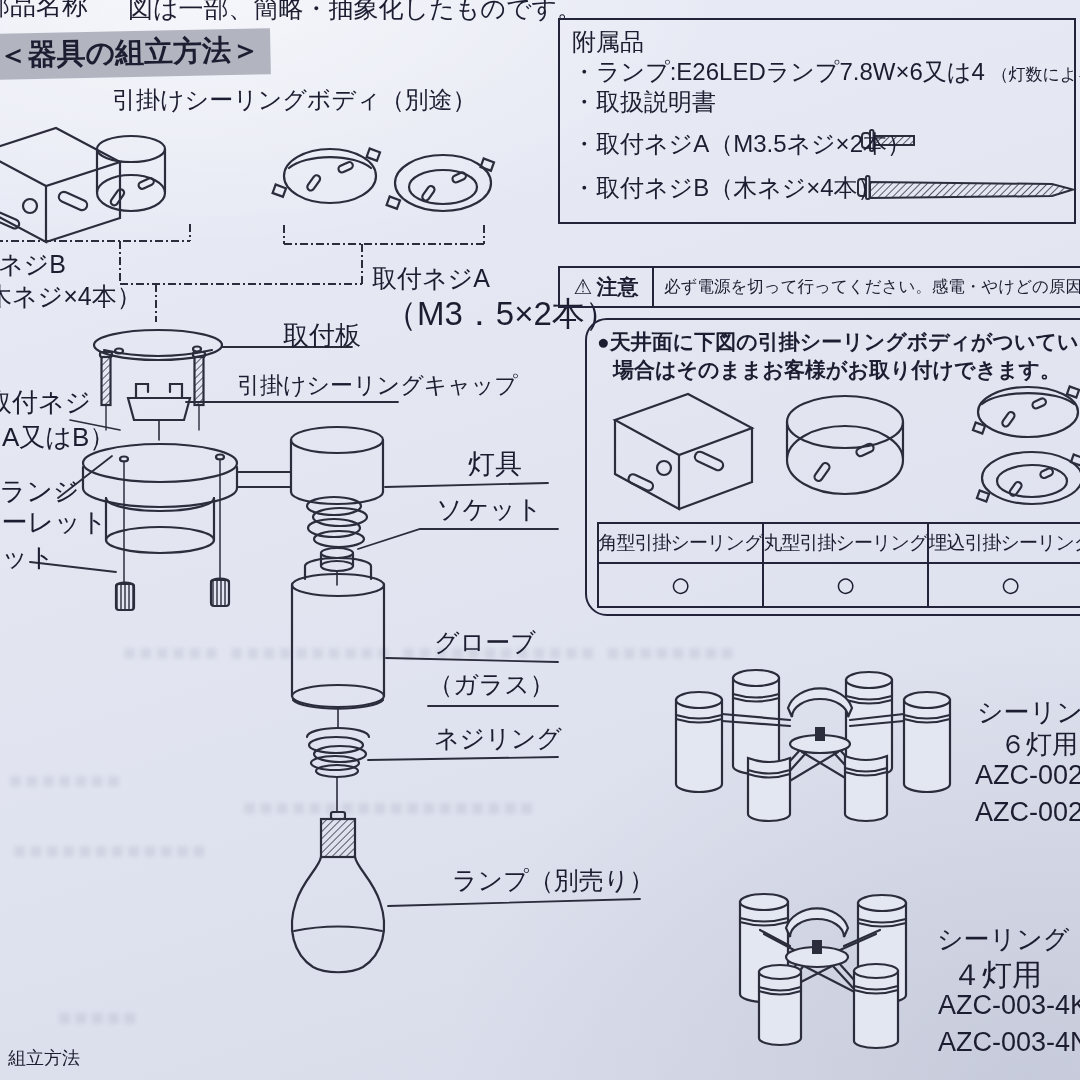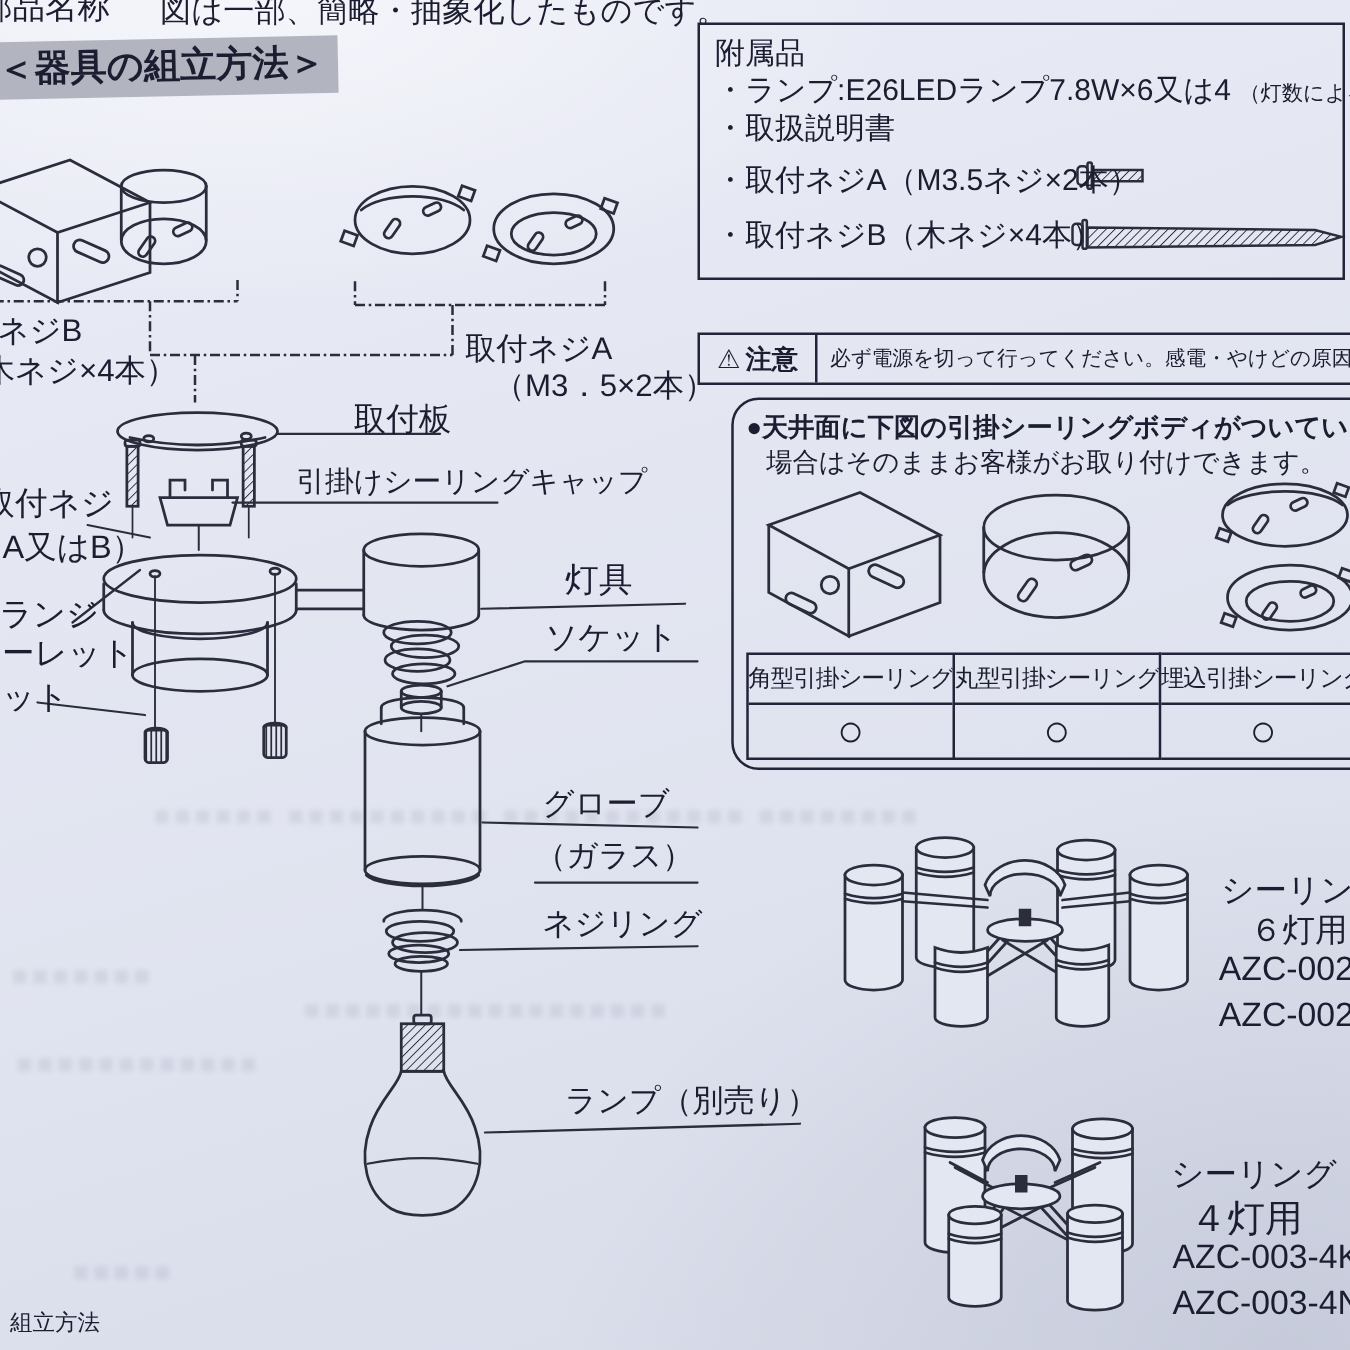--- a/index.html
+++ b/index.html
@@ -318,33 +318,34 @@
         <path d="M854,986 Q876,993 898,986"></path>
             <path d="M854,990 Q876,997 898,990"></path>
       </g>
     </g>
   </svg>
   </div>
 
   <div class="lbl" style="left:-16px;top:-12px;font-size:26px">部品名称</div>
   <div class="lbl" style="left:128px;top:-8px;font-size:25px">図は一部、簡略・抽象化したものです。</div>
   <div class="lbl hdr" style="left:-8px;top:34px;font-size:29px">＜器具の組立方法＞</div>
+  <div class="lbl" style="left:112px;top:84px;font-size:24px">引掛けシーリングボディ（別途）</div>
 
   <div class="lbl" style="left:-52px;top:248px;font-size:25px">取付ネジB</div>
   <div class="lbl" style="left:-38px;top:280px;font-size:25px">（木ネジ×4本）</div>
   <div class="lbl" style="left:372px;top:262px;font-size:25px">取付ネジA</div>
-  <div class="lbl" style="left:395px;top:292px;font-size:25px">（M3．5×2本）</div>
+  <div class="lbl" style="left:384px;top:292px;font-size:33px">（M3．5×2本）</div>
   <div class="lbl" style="left:283px;top:318px;font-size:26px">取付板</div>
   <div class="lbl" style="left:-14px;top:385px;font-size:26px">取付ネジ</div>
   <div class="lbl" style="left:-24px;top:420px;font-size:26px">（A又はB）</div>
   <div class="lbl" style="left:237px;top:370px;font-size:23px">引掛けシーリングキャップ</div>
   <div class="lbl" style="left:-27px;top:474px;font-size:26px">フランジ</div>
   <div class="lbl" style="left:-25px;top:505px;font-size:26px">ローレット</div>
   <div class="lbl" style="left:-25px;top:540px;font-size:26px">ナット</div>
-  <div class="lbl" style="left:452px;top:446px;font-size:27px">灯具</div>
+  <div class="lbl" style="left:468px;top:446px;font-size:27px">灯具</div>
   <div class="lbl" style="left:436px;top:492px;font-size:26px">ソケット</div>
   <div class="lbl" style="left:434px;top:626px;font-size:25px">グローブ</div>
   <div class="lbl" style="left:428px;top:668px;font-size:25px">（ガラス）</div>
   <div class="lbl" style="left:434px;top:722px;font-size:25px">ネジリング</div>
   <div class="lbl" style="left:452px;top:864px;font-size:25px">ランプ（別売り）</div>
 
   <div class="box" style="left:558px;top:18px;width:514px;height:202px">
     <div class="acc-line" style="left:12px;top:6px">附属品</div>
     <div class="acc-line" style="left:12px;top:36px">
       <span>・ランプ:E26LEDランプ7.8W×6又は4</span>
@@ -358,21 +359,21 @@
   <div class="box" style="left:558px;top:266px;width:540px;height:38px;display:flex;align-items:stretch">
     <div style="width:92px;border-right:2.5px solid #23243a;display:flex;align-items:center;justify-content:center;gap:4px">
       <span style="font-size:21px">⚠</span>
       <span style="font-size:21px;font-weight:bold">注意</span>
     </div>
     <div style="flex:1;display:flex;align-items:center;padding-left:10px;font-size:16.5px;white-space:nowrap;overflow:hidden">必ず電源を切って行ってください。感電・やけどの原因になります</div>
   </div>
 
   <div class="box" style="left:585px;top:318px;width:520px;height:294px;border-radius:22px">
     <div class="lbl" style="left:10px;top:8px;font-size:21px;font-weight:bold">●天井面に下図の引掛シーリングボディがついている</div>
-    <div class="lbl" style="left:26px;top:36px;font-size:21px;font-weight:normal">場合はそのままお客様がお取り付けできます。</div>
+    <div class="lbl" style="left:26px;top:36px;font-size:21px;font-weight:bold">場合はそのままお客様がお取り付けできます。</div>
     <div class="tbl">
       <div class="tcol">
         <div class="tth">角型引掛シーリング</div>
         <div class="ttd">○</div>
       </div>
       <div class="tcol">
         <div class="tth">丸型引掛シーリング</div>
         <div class="ttd">○</div>
       </div>
       <div class="tcol">

